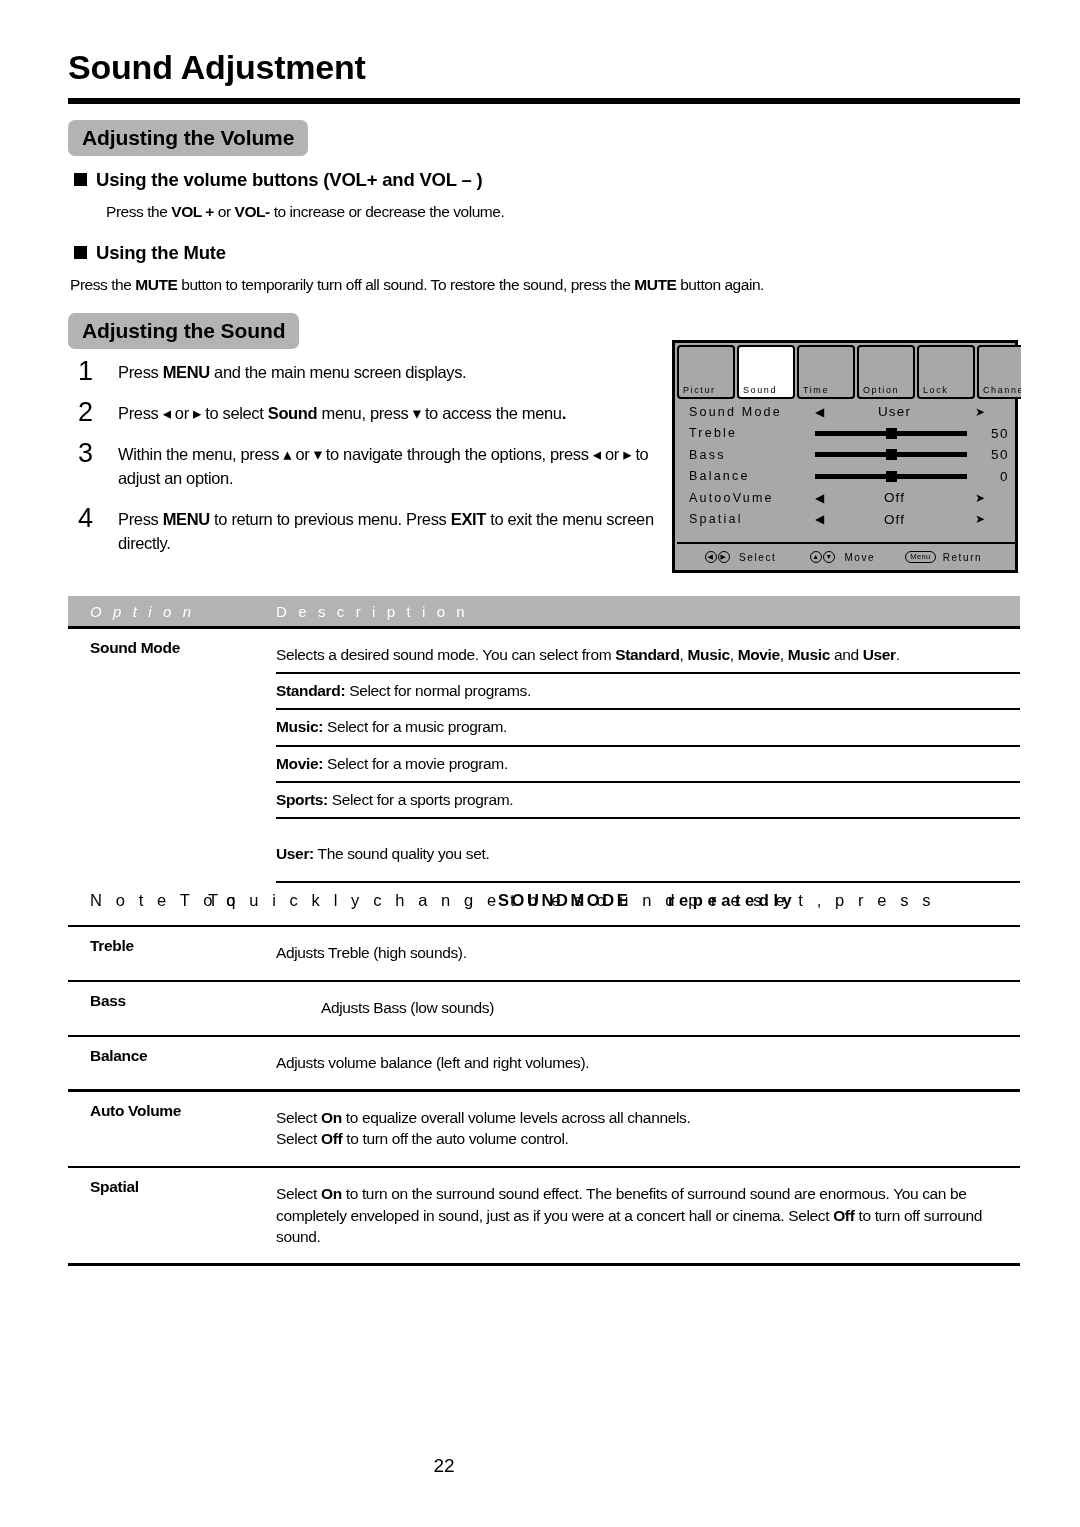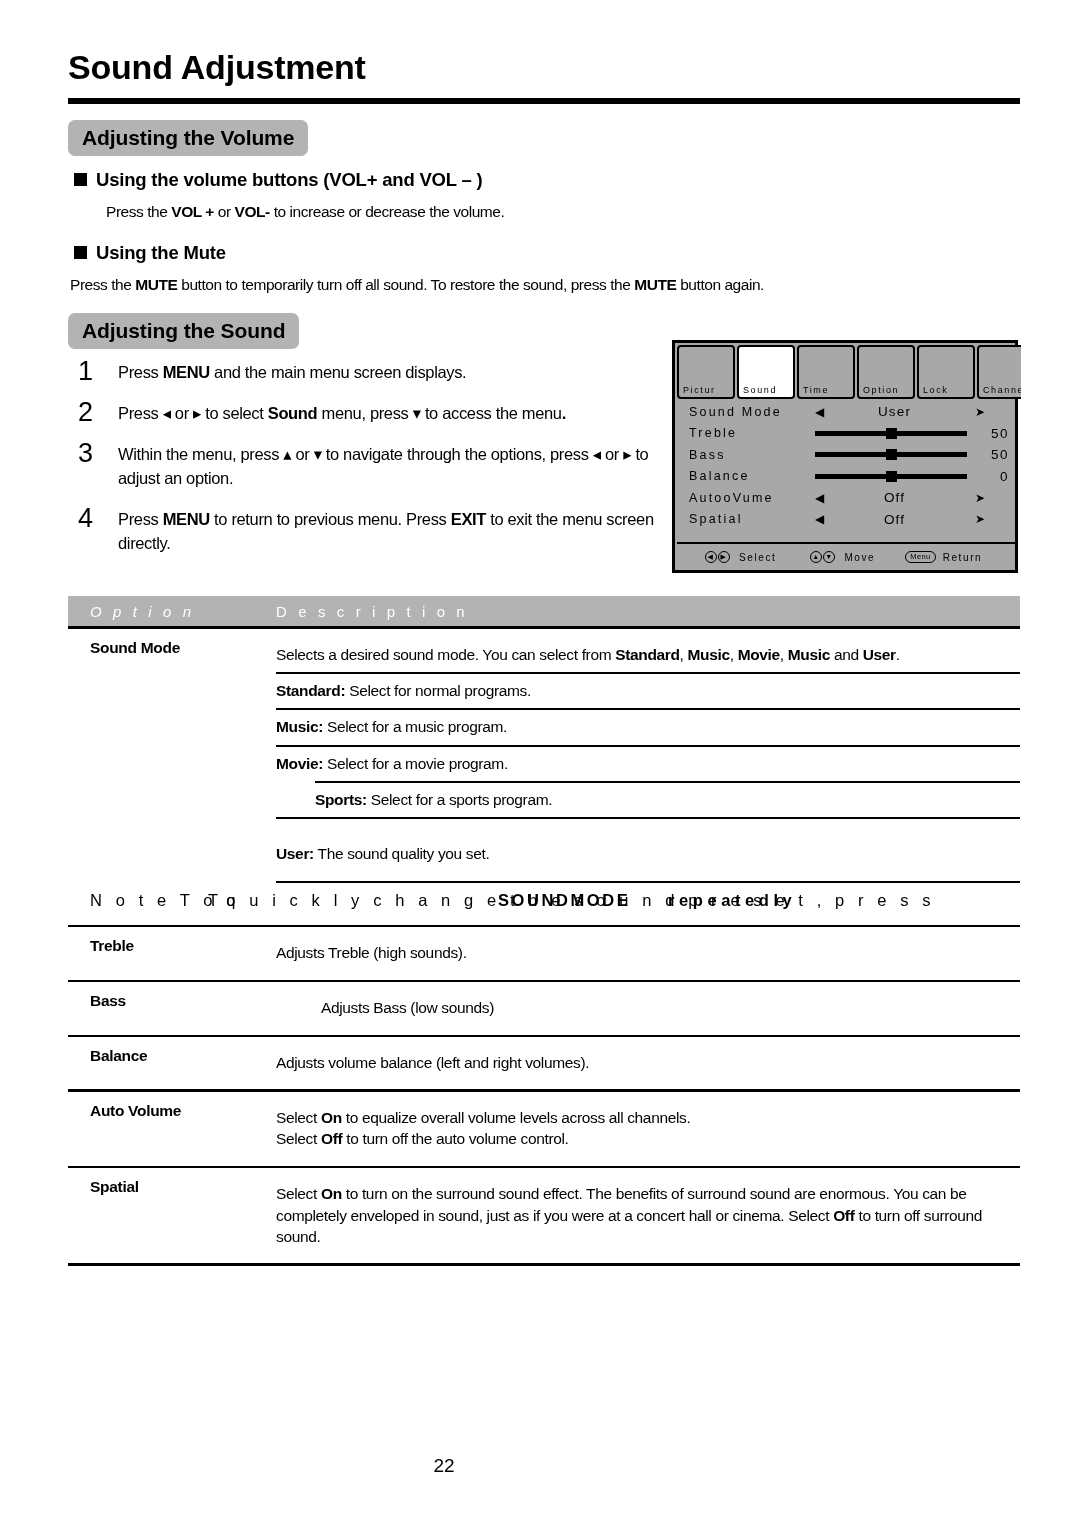--- a/index.html
+++ b/index.html
@@ -518,21 +518,21 @@
     </div>
     <div id="tbl-body">
         <div class="hr-full"></div>
         <div class="tbl-row nolinetop">
           <div class="c1">Sound Mode</div>
           <div class="c2" style="border-top: none;">
             <div style="padding: 6px 0px 7px;"><span>Selects a desired sound mode.  You can select from </span><b>Standard</b><span>, </span><b>Music</b><span>, </span><b>Movie</b><span>, </span><b>Music</b><span> and </span><b>User</b><span>.</span></div>
             <div style="padding: 6px 0px 7px; border-top: 2px solid rgb(0, 0, 0);"><b>Standard:</b><span> Select for normal programs.</span></div>
             <div style="padding: 6px 0px 7px; border-top: 2px solid rgb(0, 0, 0);"><b>Music:</b><span> Select for a music program.</span></div>
             <div style="padding: 6px 0px 7px; border-top: 2px solid rgb(0, 0, 0);"><b>Movie:</b><span> Select for a movie program.</span></div>
-            <div style="padding: 6px 0px 7px; border-top: 2px solid rgb(0, 0, 0); margin-left: 39px;"><b>Sports:</b><span> Select for a sports program.</span></div>
+            <div style="padding: 6px 0px 7px; border-top: 2px solid rgb(0, 0, 0);"><b>Sports:</b><span> Select for a sports program.</span></div>
             <div style="padding: 24px 0px 7px; border-top: 2px solid rgb(0, 0, 0);"><b>User:</b><span> The sound quality you set.</span></div>
           </div>
         </div>
         <div class="hr-desc"></div>
         <div class="note-row">
           <div class="note-text">N o t e       T o   q u i c k l y   c h a n g e   t h e   s o u n d   p r e s e t ,   p r e s s</div>
           <div class="note-over2" style="left: 140px; letter-spacing: 2px;">T o</div>
           <div class="note-over" style="left: 430px; letter-spacing: -1px;">S O U N D   M O D E</div>
           <div class="note-over2" style="left: 600px; letter-spacing: 0px; font-weight: bold;">r e p e a t e d l y</div>
         </div>

